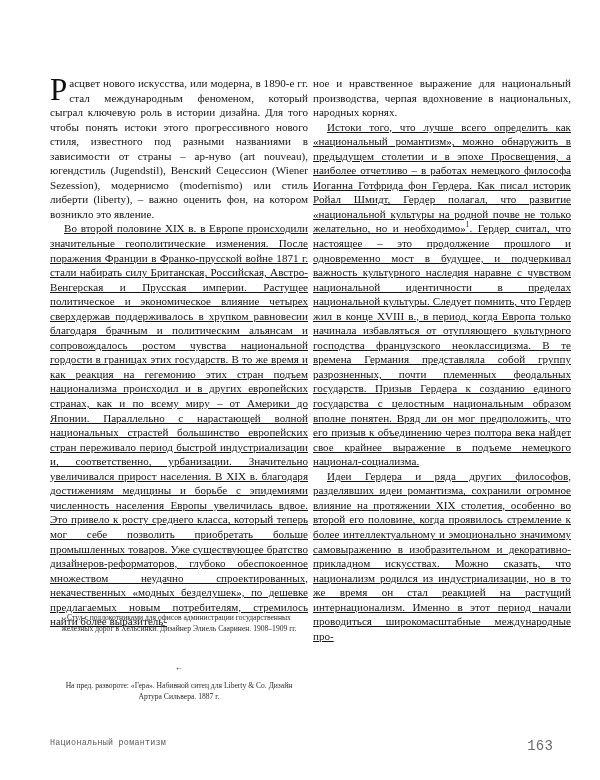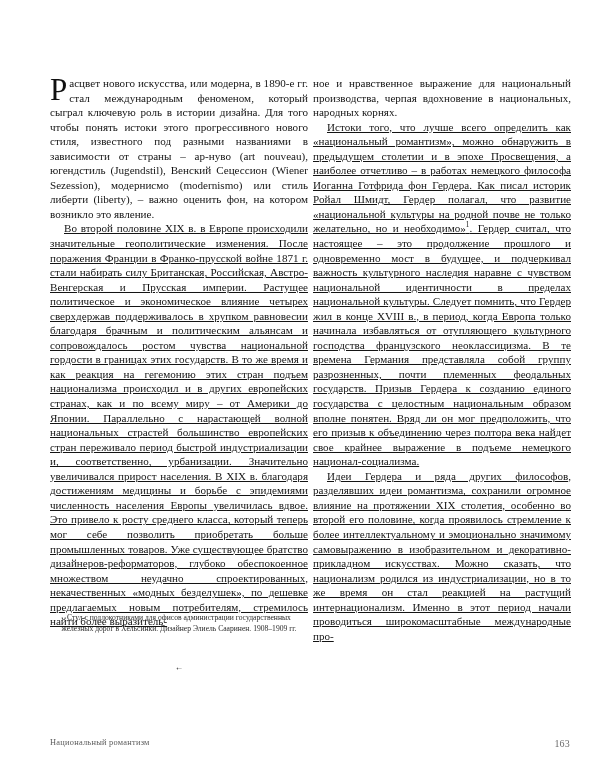--- a/index.html
+++ b/index.html
@@ -86,36 +86,36 @@
     margin-bottom: 3px;
   }
 
   
   .footer {
     position: absolute;
     left: 50px;
     right: 30px;
     top: 738px;
     height: 14px;
-    font-family: Liberation Serif, serif;
+    font-family: Liberation Mono, monospace;
     font-size: 8.4px;
     letter-spacing: 0.25px;
     color: #5a5a5a;
   }
   .footer-left {
     position: absolute;
     left: 0;
     top: 0;
     white-space: nowrap;
   }
   .footer-right {
     position: absolute;
-    right: 0;
+    right: 17px;
     top: 0;
-    font-size: 10px;
+    font-size: 14px;
     color: #6a6a6a;
     letter-spacing: 0.2px;
   }
 </style>
 </head>
 <body>
 
 <div class="page">
 
   <div class="col col-left">
@@ -126,20 +126,21 @@
   <div class="col col-right">
     <p class="first">ное и нравственное выражение для национальный производства, черпая вдохновение в национальных, народных корнях.</p>
     <p class="cont"><span>Истоки того, что лучше всего определить как «национальный романтизм», можно обнаружить в предыдущем столетии и в эпохе Просвещения, а наиболее отчетливо – в работах немецкого философа Иоганна Готфрида фон Гердера. Как писал историк Ройал Шмидт, Гердер полагал, что развитие «национальной культуры на родной почве не только желательно, но и необходимо»</span><sup class="fn">1</sup><span>. Гердер считал, что настоящее – это продолжение прошлого и одновременно мост в будущее, и подчеркивал важность культурного наследия наравне с чувством национальной идентичности в пределах национальной культуры. Следует помнить, что Гердер жил в конце XVIII в., в период, когда Европа только начинала избавляться от отупляющего культурного господства французского неоклассицизма. В те времена Германия представляла собой группу разрозненных, почти племенных феодальных государств. Призыв Гердера к созданию единого государства с целостным национальным образом вполне понятен. Вряд ли он мог предположить, что его призыв к объединению через полтора века найдет свое крайнее выражение в подъеме немецкого национал-социализма.</span></p>
     <p class="cont">Идеи Гердера и ряда других философов, разделявших идеи романтизма, сохранили огромное влияние на протяжении XIX столетия, особенно во второй его половине, когда проявилось стремление к более интеллектуальному и эмоционально значимому самовыражению в изобразительном и декоративно-прикладном искусствах. Можно сказать, что национализм родился из индустриализации, но в то же время он стал реакцией на растущий интернационализм. Именно в этот период начали проводиться широкомасштабные международные про-</p>
   </div>
 
   <div class="captions">
     <p class="caption-block">Стул с подлокотниками для офисов администрации государственных железных дорог в Хельсинки. Дизайнер Элиель Сааринен. 1908–1909 гг.</p>
     <div class="caption-gap"></div>
     <div class="arrow-mark">←</div>
+    <p class="caption-block">На пред. развороте: «Гера». Набивной ситец для Liberty &amp; Co. Дизайн Артура Сильвера. 1887 г.</p>
   </div>
 
   <div class="footer">
     <div class="footer-left">Национальный романтизм</div>
     <div class="footer-right">163</div>
   </div>
 
 </div>
 
 </body></html>

